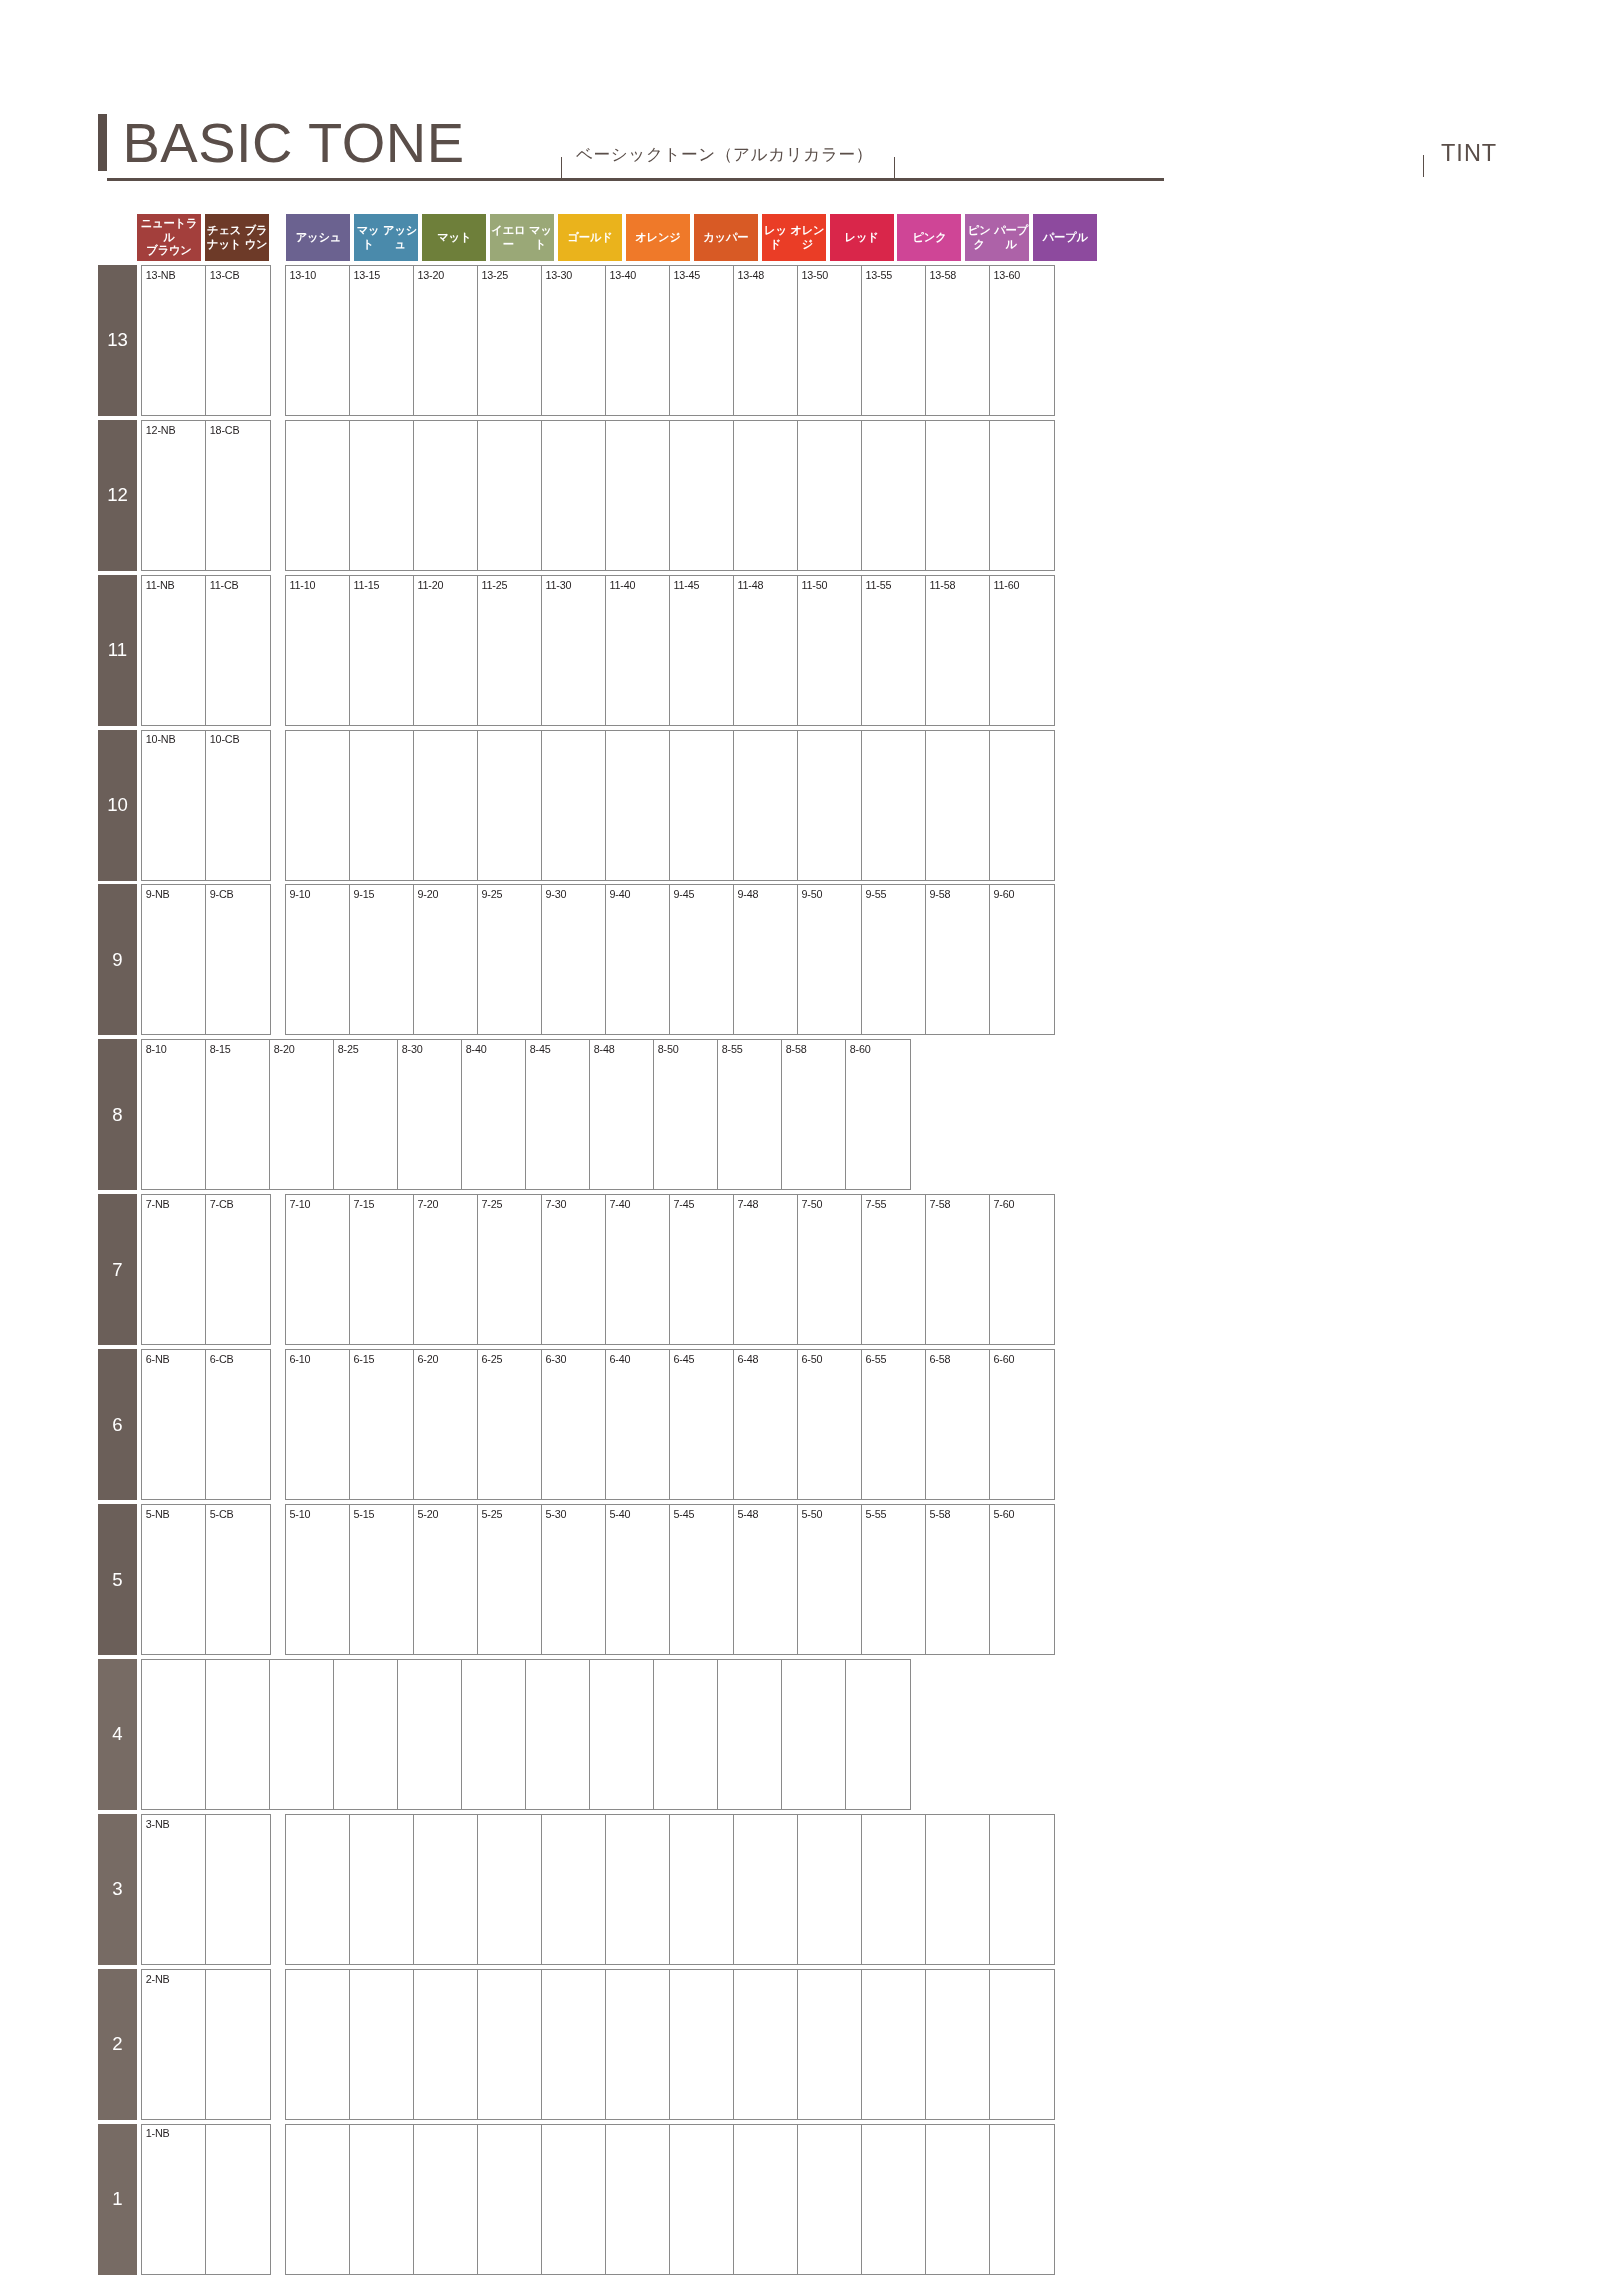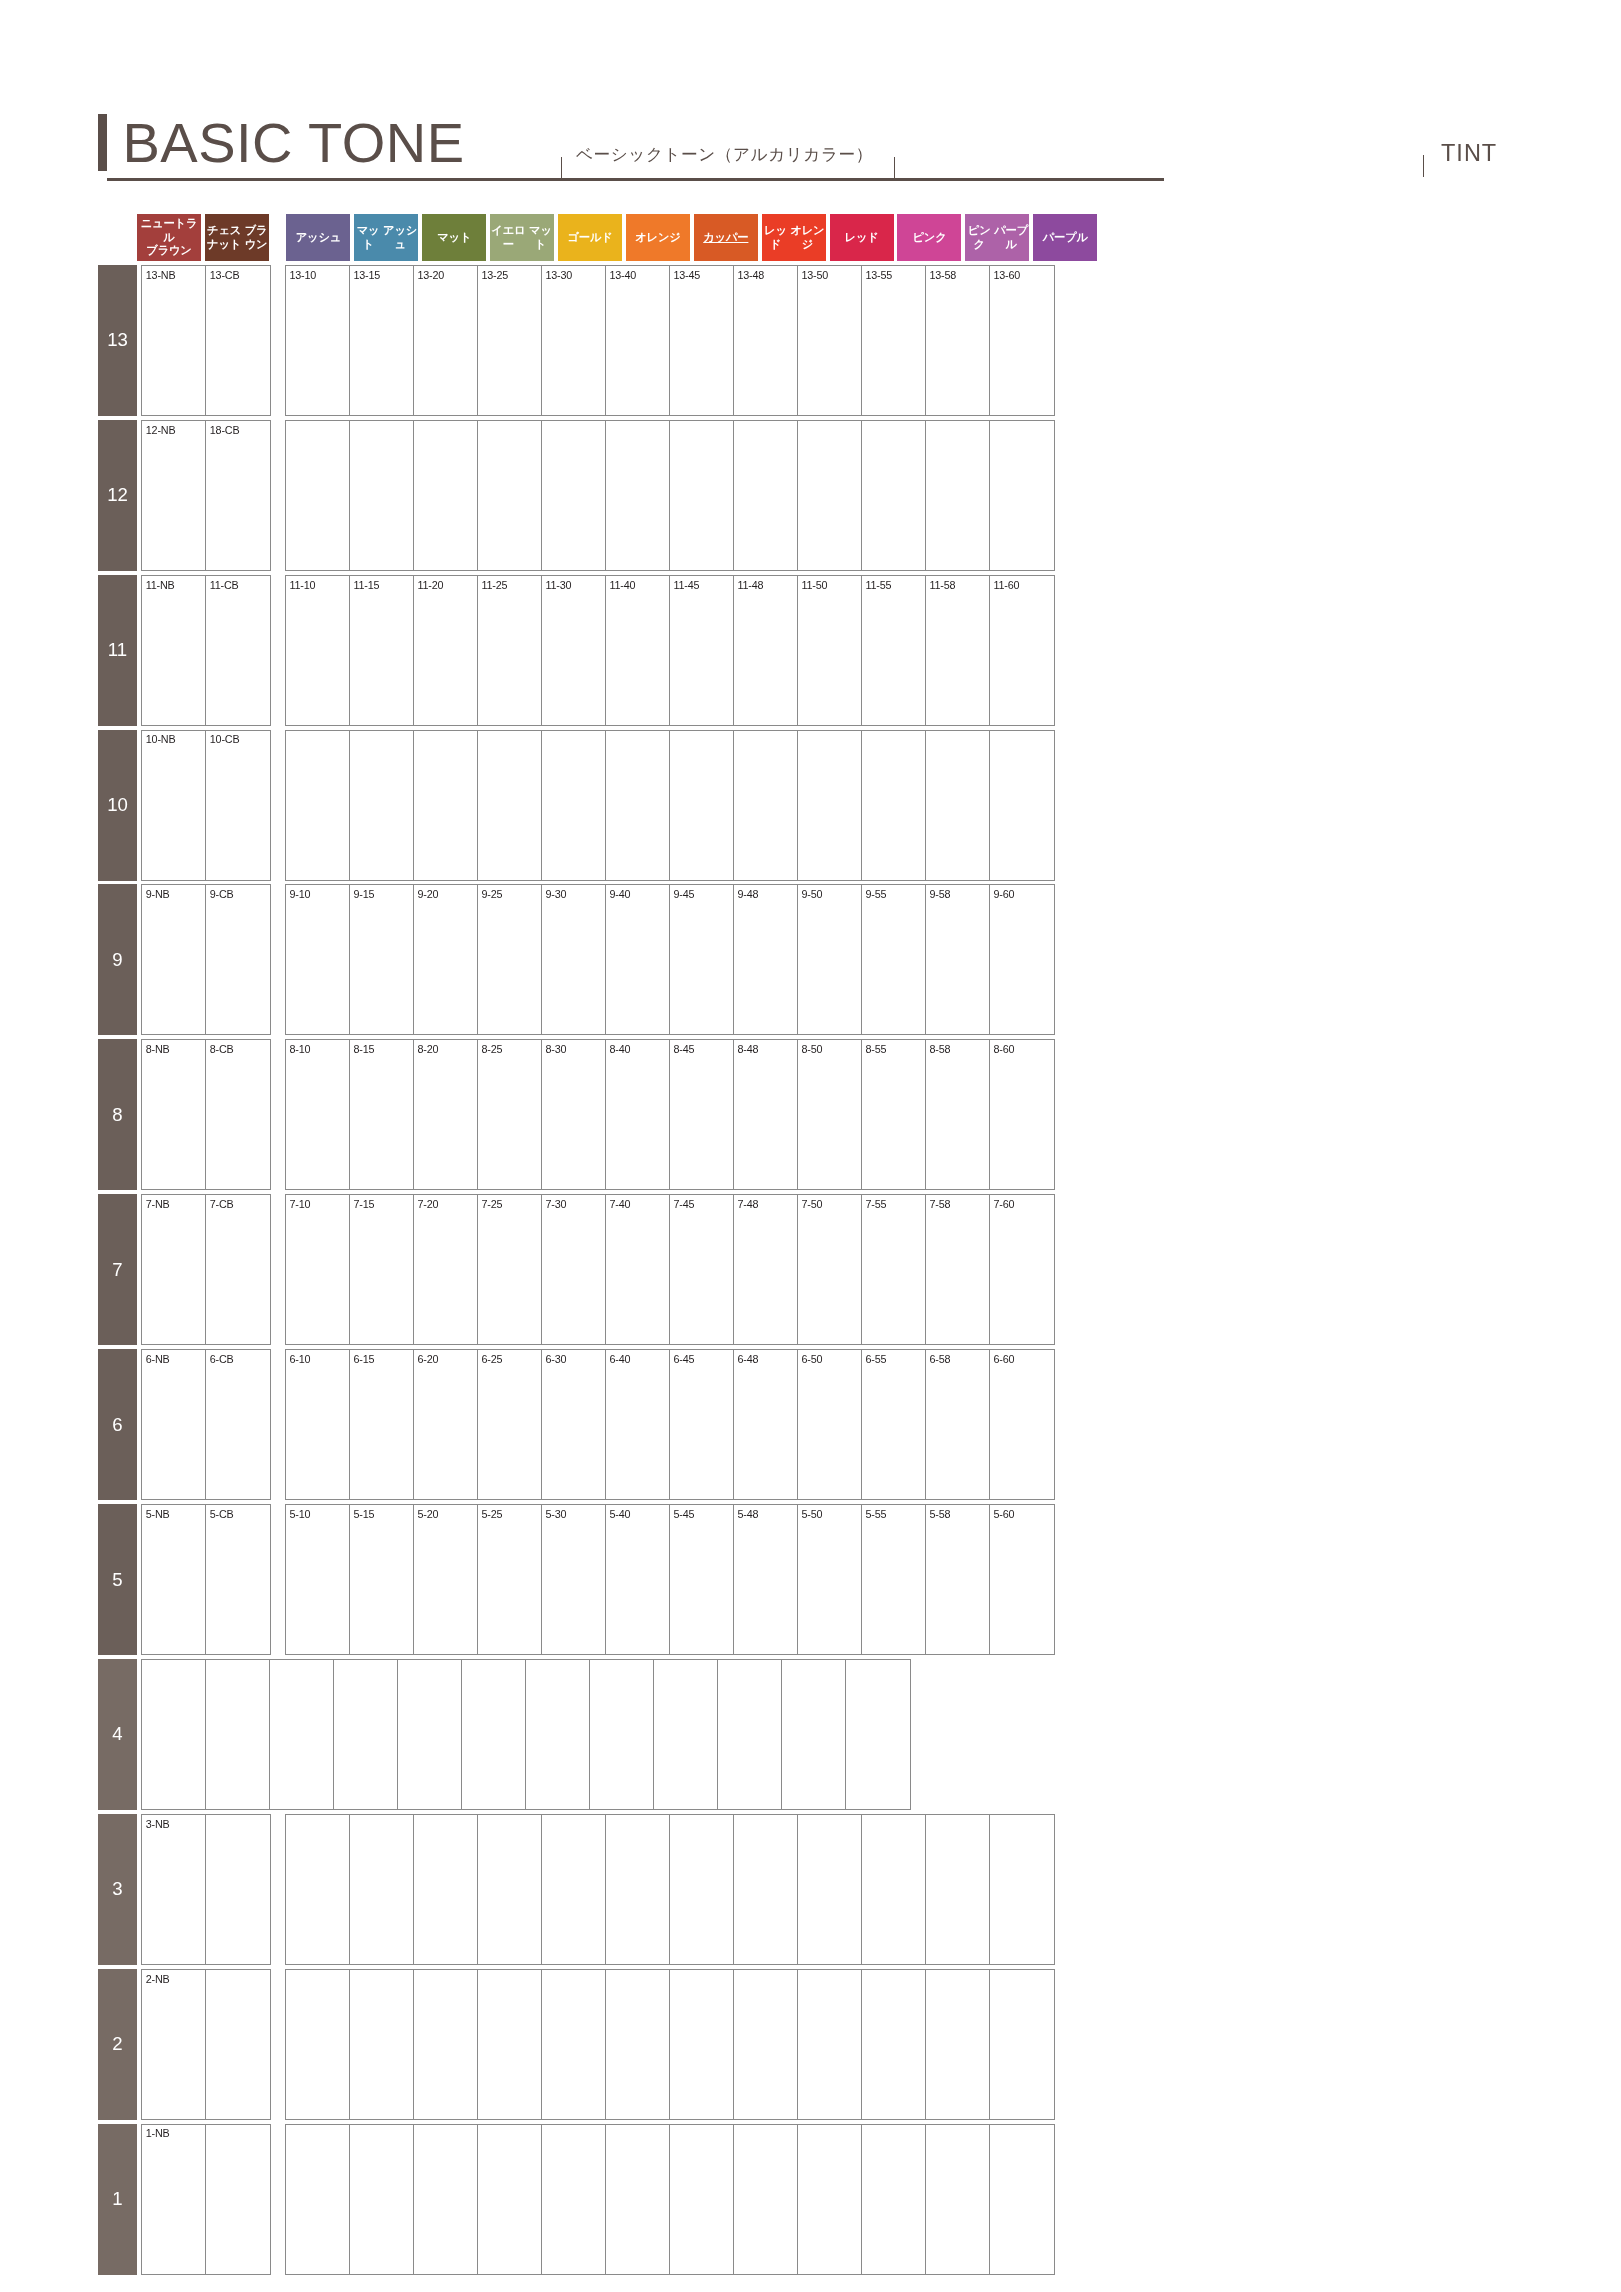--- a/index.html
+++ b/index.html
@@ -128,21 +128,21 @@
           <span style="display: block;">イエロー</span>
           <span style="display: block;">マット</span>
         </div>
         <div class="col-head" style="background: rgb(234, 179, 28);">
           <span style="display: block;">ゴールド</span>
         </div>
         <div class="col-head" style="background: rgb(239, 121, 41);">
           <span style="display: block;">オレンジ</span>
         </div>
         <div class="col-head" style="background: rgb(216, 90, 37);">
-          <span style="display: block; text-decoration: underline;">カッパー</span>
+          <span style="display: block;">カッパー</span>
         </div>
         <div class="col-head" style="background: rgb(234, 61, 38);">
           <span style="display: block;">レッド</span>
           <span style="display: block;">オレンジ</span>
         </div>
         <div class="col-head" style="background: rgb(217, 38, 74);">
           <span style="display: block;">レッド</span>
         </div>
         <div class="col-head" style="background: rgb(207, 69, 150);">
           <span style="display: block;">ピンク</span>
@@ -466,30 +466,20 @@
               <div class="swatch" style="--sw: #a2539d;"></div>
             </div>
             <div class="cell">
               <span class="code">9-60</span>
               <div class="swatch" style="--sw: #8a4fa3;"></div>
             </div>
           </div>
         </div>
         <div class="row" style="height: 151px;">
           <div class="rownum">8</div>
-          <div class="group g1">
-            <div class="cell">
-              <span class="code">8-NB</span>
-              <div class="swatch" style="--sw: #7d585f;"></div>
-            </div>
-            <div class="cell">
-              <span class="code">8-CB</span>
-              <div class="swatch" style="--sw: #7e5a3d;"></div>
-            </div>
-          </div>
           <div class="group g2">
             <div class="cell">
               <span class="code">8-10</span>
               <div class="swatch" style="--sw: #6f6279;"></div>
             </div>
             <div class="cell">
               <span class="code">8-15</span>
               <div class="swatch" style="--sw: #6c8791;"></div>
             </div>
             <div class="cell">

